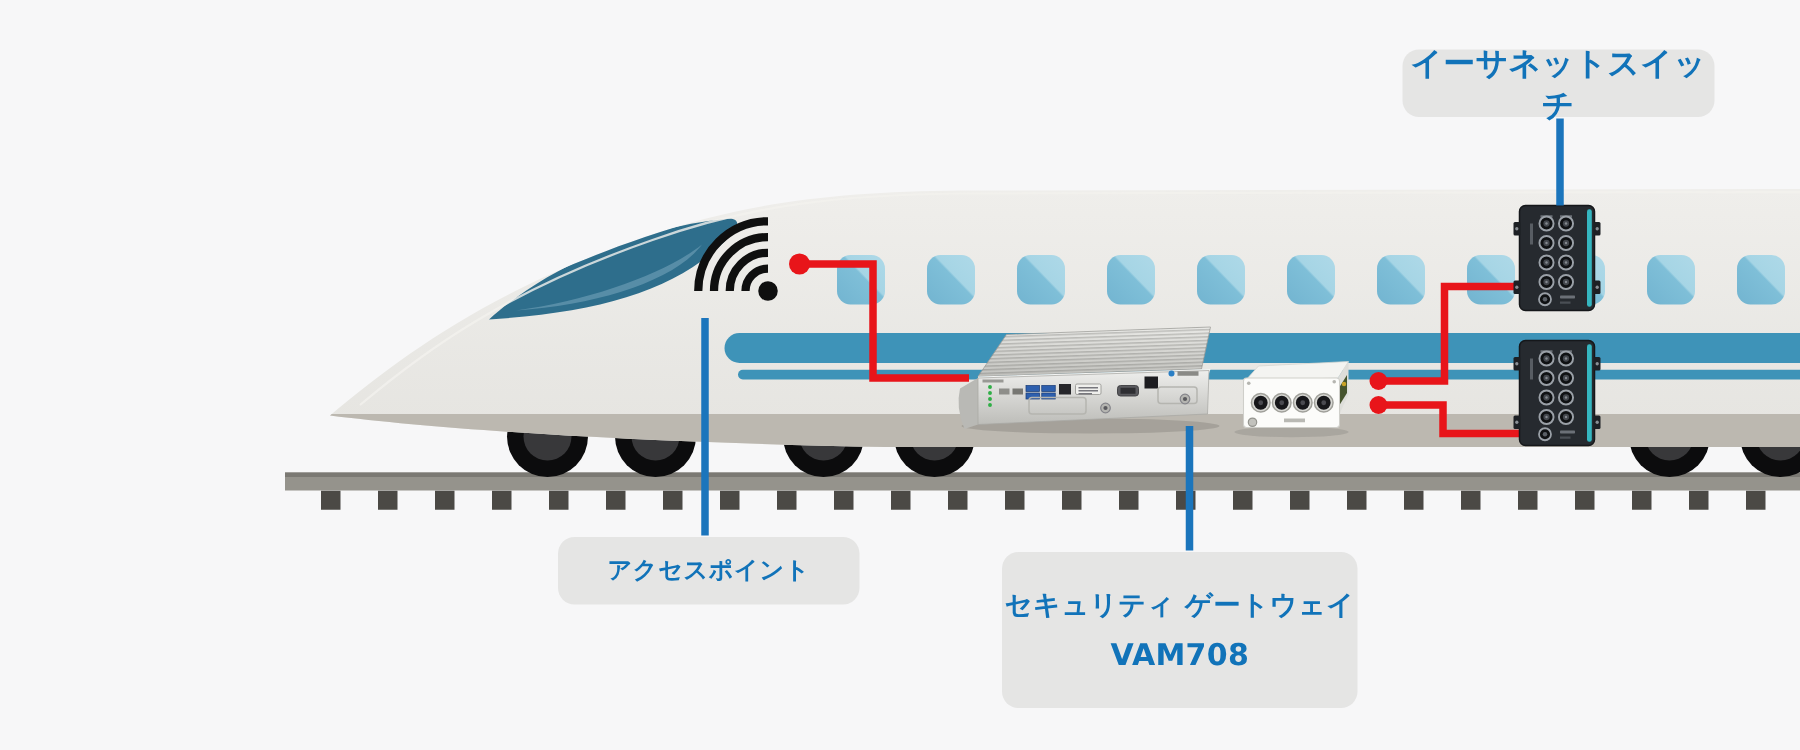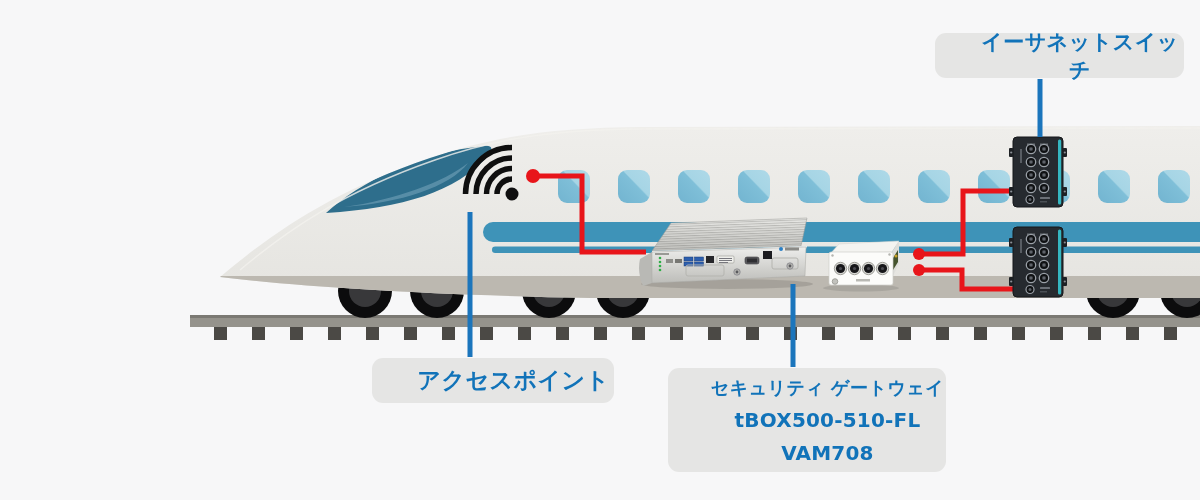--- a/index.html
+++ b/index.html
@@ -7,23 +7,23 @@
     --connector-blue:#1b75bc; --cable-red:#e8151a;
     --train-body:#e9e8e4; --train-stripe:#3e93b8; --train-window:#7fbfd8;
     --windshield:#2e6e8c; --switch-body:#262a2f; --switch-accent:#35b6c0;
   }
   html,body{margin:0;padding:0;background:var(--background);}
   .stage{position:relative;width:1200px;height:500px;overflow:hidden;background:var(--background);
          font-family:"DejaVu Sans","Liberation Sans",sans-serif;}
   .stage svg{position:absolute;left:0;top:0;}
   .label{position:absolute;background:var(--label-bg);border-radius:11px;color:var(--label-text);
          font-weight:bold;display:flex;align-items:center;justify-content:center;text-align:center;
-         letter-spacing:.5px;padding-left:41px;}
+         letter-spacing:.5px;}
   #label-ethernet-switch{left:935px;top:33px;width:208px;height:45px;font-size:21px;}
-  #label-access-point{left:372px;top:358px;width:201px;height:45px;font-size:23px;}
+  #label-access-point{left:372px;top:358px;width:201px;height:45px;font-size:16px;}
   #label-security-gateway{left:668px;top:368px;width:237px;height:104px;flex-direction:column;}
   #label-security-gateway span{display:block;line-height:33px;}
   #label-security-gateway .jp{font-size:18px;}
   #label-security-gateway .lat{font-size:20px;letter-spacing:.2px;}
 </style>
 </head>
 <body>
 
 <div class="stage">
 <svg width="1200" height="500" viewBox="0 0 1200 500">
@@ -246,16 +246,15 @@
     <line x1="470" y1="212" x2="470" y2="357"></line>
     <line x1="793" y1="284" x2="793" y2="367"></line>
     <line x1="1040" y1="79" x2="1040" y2="137"></line>
   </g>
 </svg>
 
   <div class="label" id="label-ethernet-switch">イーサネットスイッチ</div>
   <div class="label" id="label-access-point">アクセスポイント</div>
   <div class="label" id="label-security-gateway">
     <span class="jp">セキュリティ ゲートウェイ</span>
-    <span class="lat">tBOX500-510-FL</span>
     <span class="lat">VAM708</span>
   </div>
 </div>
 
 </body></html>

